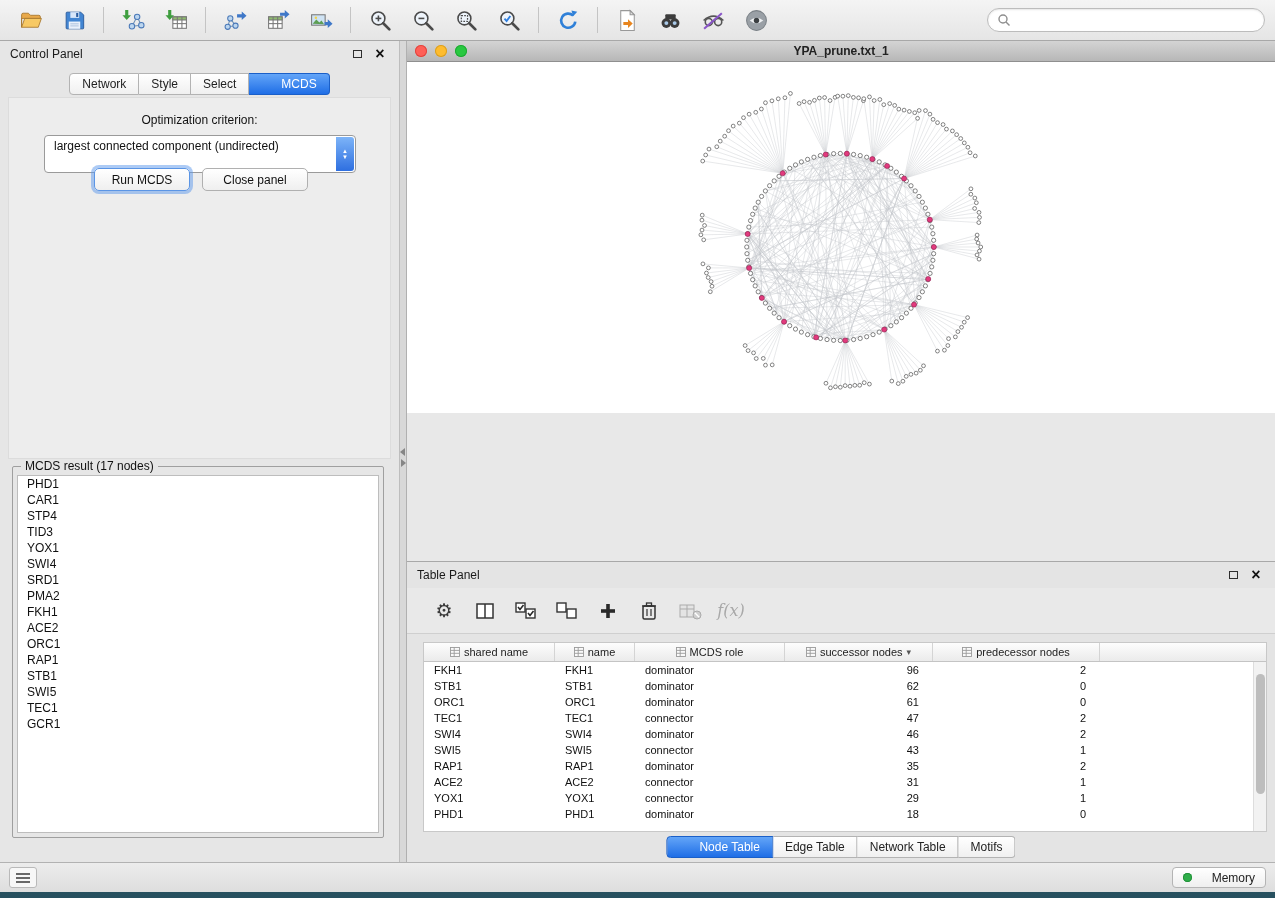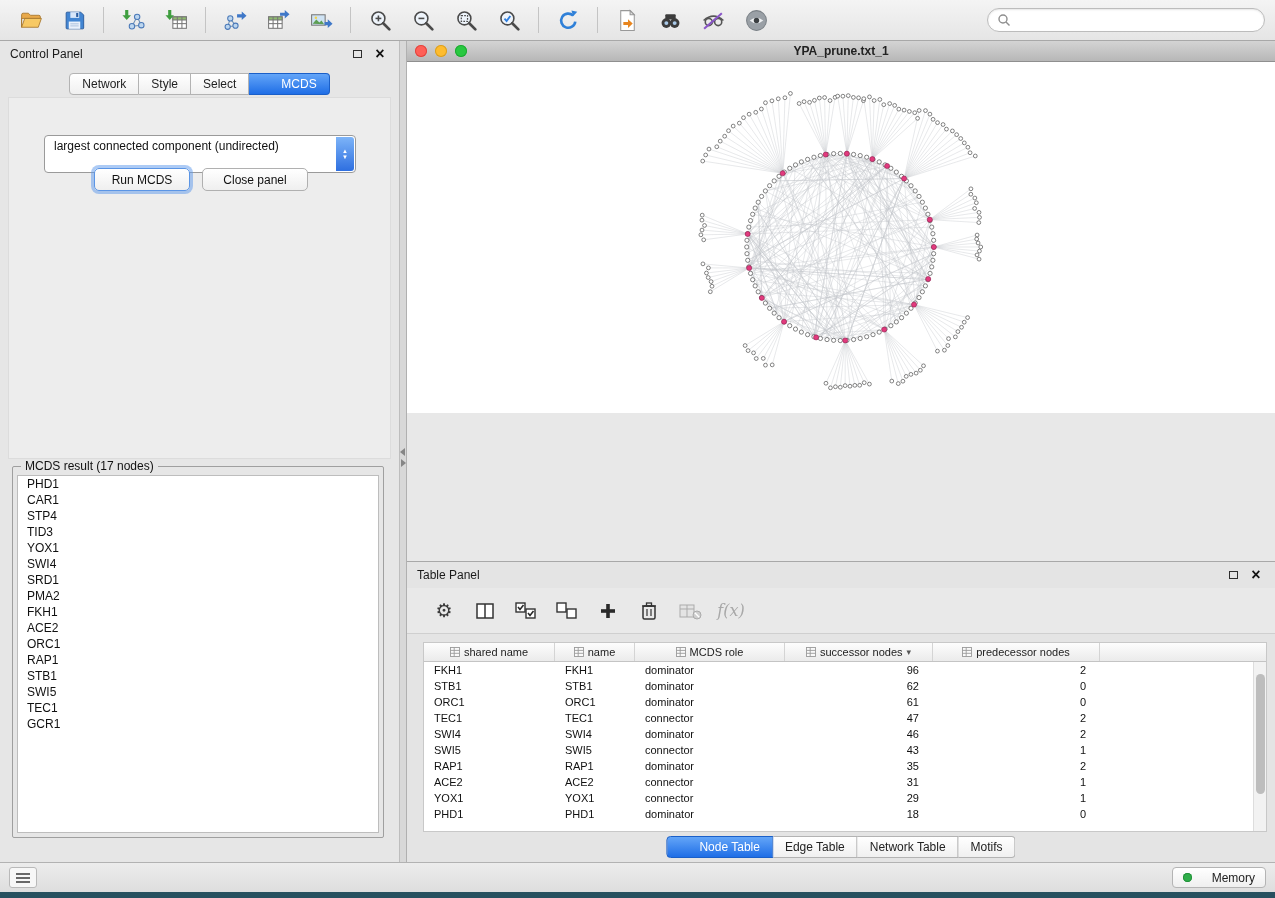--- a/index.html
+++ b/index.html
@@ -304,20 +304,21 @@
             <span class="close-glyph">×</span>
           </button>
       </div>
       <div class="cp-page"></div>
       <div class="seg" id="cp-tabs">
         <button class="tab">Network</button>
         <button class="tab">Style</button>
         <button class="tab">Select</button>
         <button class="tab active">MCDS</button>
       </div>
+      <div class="opt-label">Optimization criterion:</div>
       <div class="combo">
         <span>largest connected component (undirected)</span>
         <span class="combo-stepper">
             <span>▲</span>
             <span>▼</span>
           </span>
       </div>
       <button id="run-btn" class="mac-btn">Run MCDS</button>
       <button id="closepanel-btn" class="mac-btn">Close panel</button>
       <div class="groupbox">

